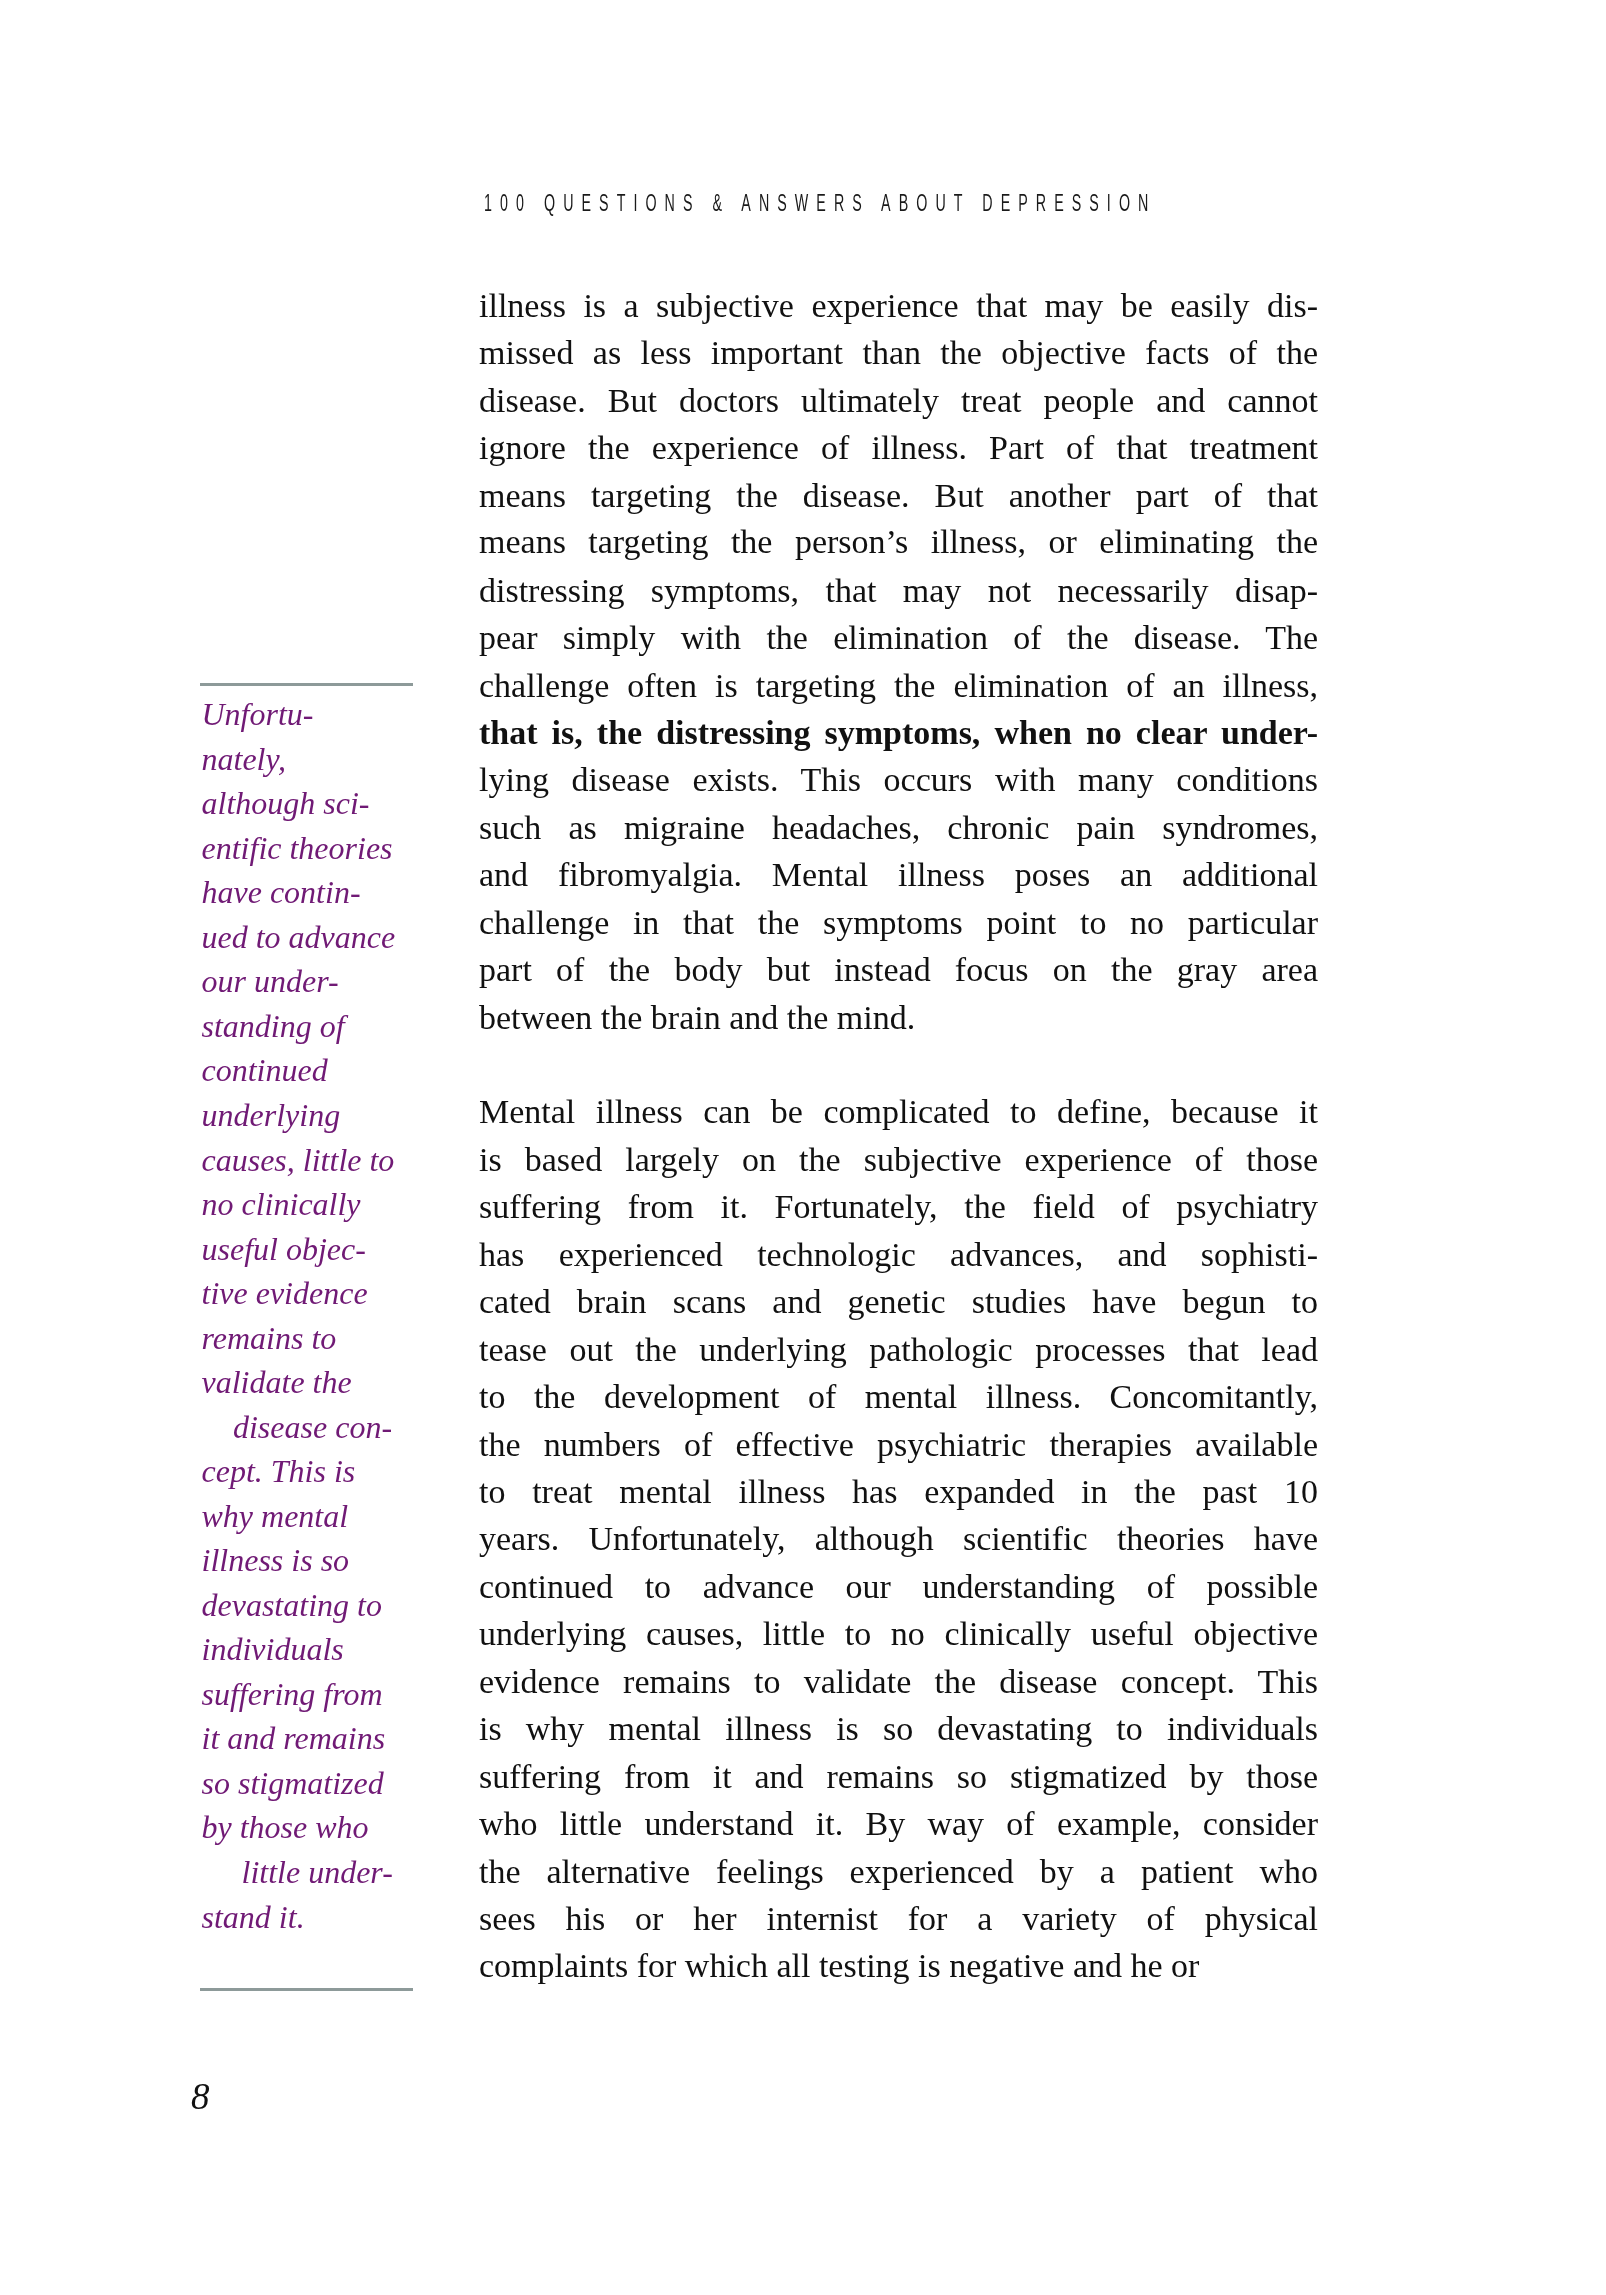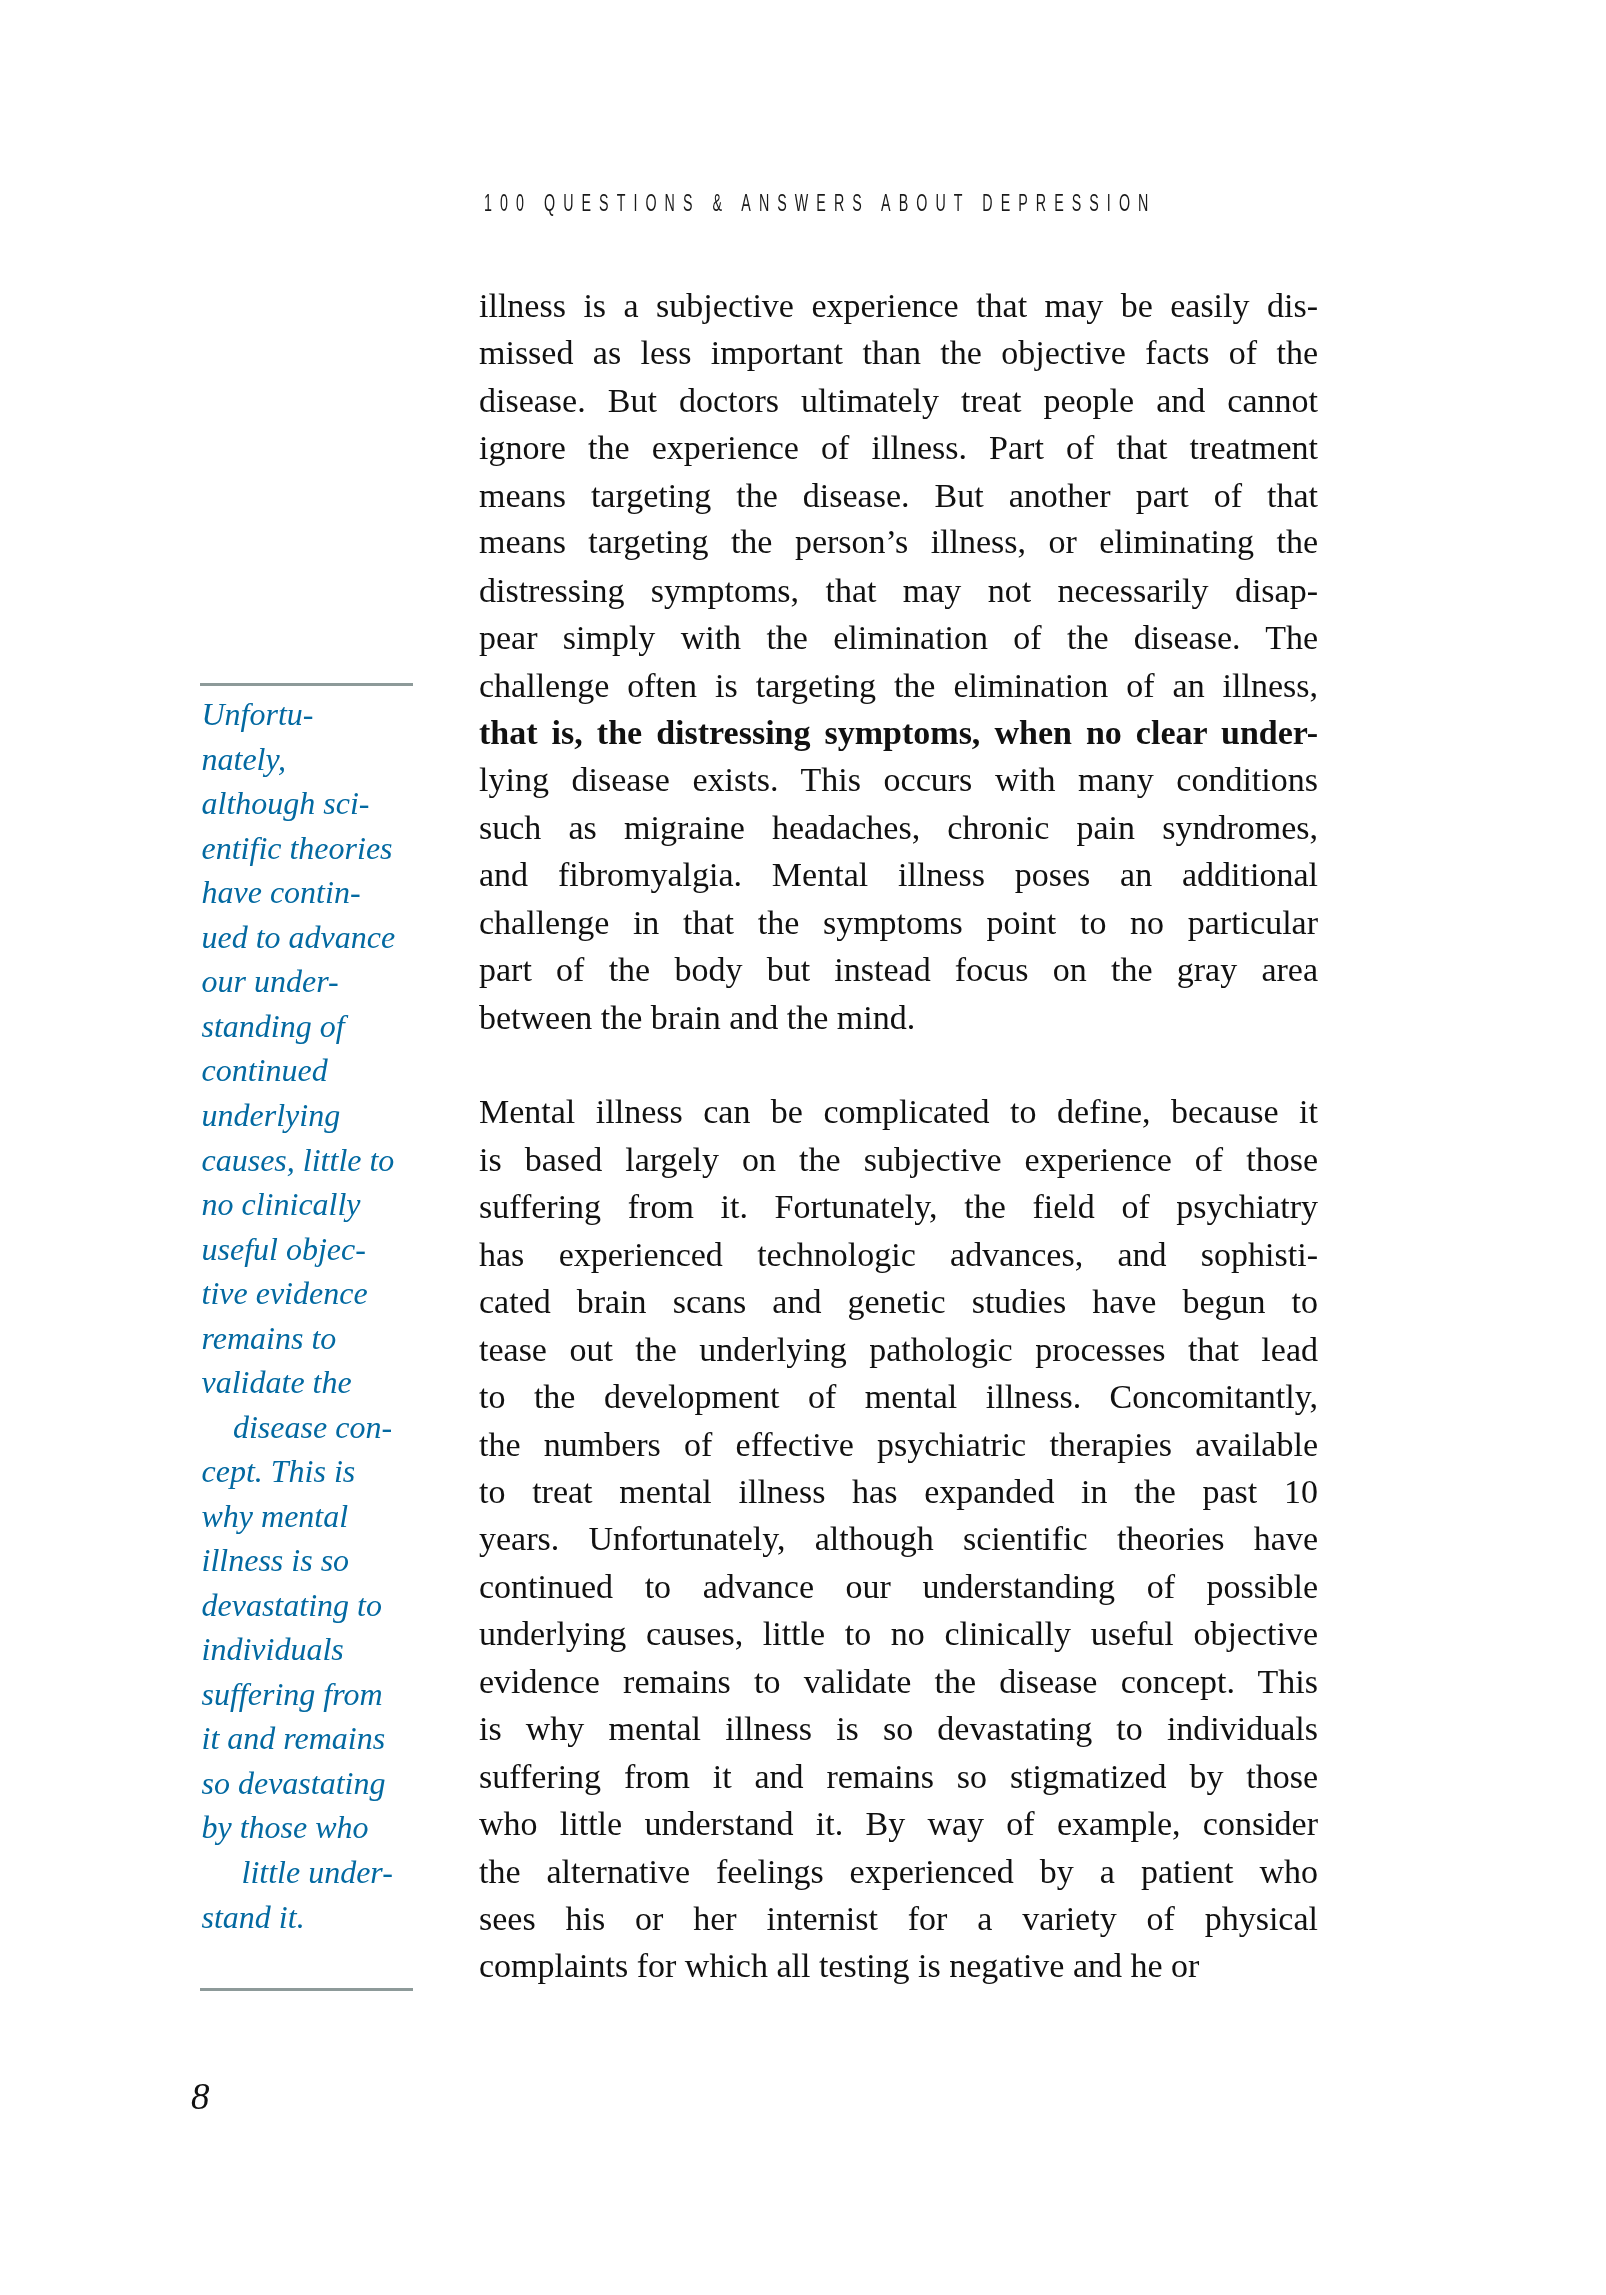--- a/index.html
+++ b/index.html
@@ -28,21 +28,21 @@
     position: absolute; left: 200px; top: 683px; width: 213px; height: 1310px;
   }
   .rule {
     position: absolute; left: 0; width: 213px; height: 3.1px; background: #8d9a99;
   }
   .rule.top { top: 0; }
   .rule.bottom { top: 1305px; }
   .note-line {
     position: absolute; left: 1.5px; width: 222px; height: 44px; line-height: 44px;
     font-family: "Liberation Serif", serif; font-style: italic; font-size: 32px;
-    color: #0369a1; white-space: nowrap;
+    color: #701a75; white-space: nowrap;
   }
 
   .page-number {
     position: absolute; left: 191px; top: 2075px; height: 43px; line-height: 43px;
     font-family: "Liberation Serif", serif; font-style: italic; font-size: 37px; color: #111111;
   }
 </style>
 </head>
 <body>
 
@@ -70,21 +70,21 @@
         <div class="note-line" style="top: 633px;">remains to</div>
         <div class="note-line" style="top: 677px;">validate the</div>
         <div class="note-line" style="top: 722px; text-align: center;">disease con-</div>
         <div class="note-line" style="top: 766px;">cept. This is</div>
         <div class="note-line" style="top: 811px;">why mental</div>
         <div class="note-line" style="top: 855px;">illness is so</div>
         <div class="note-line" style="top: 900px;">devastating to</div>
         <div class="note-line" style="top: 944px;">individuals</div>
         <div class="note-line" style="top: 989px;">suffering from</div>
         <div class="note-line" style="top: 1033px;">it and remains</div>
-        <div class="note-line" style="top: 1078px;">so devastating</div>
+        <div class="note-line" style="top: 1078px;">so stigmatized</div>
         <div class="note-line" style="top: 1122px;">by those who</div>
         <div class="note-line" style="top: 1167px; margin-left: 40px;">little under-</div>
         <div class="note-line" style="top: 1212px;">stand it.</div>
       </div>
     <div class="rule bottom"></div>
   </div>
 
   <div class="body-col" id="body-col">
       <div>
         <div class="body-line" style="top: 0px;">illness is a subjective experience that may be easily dis-</div>

